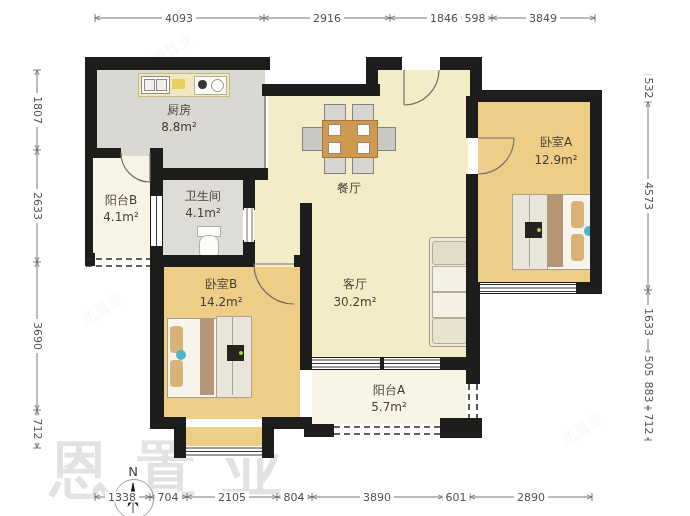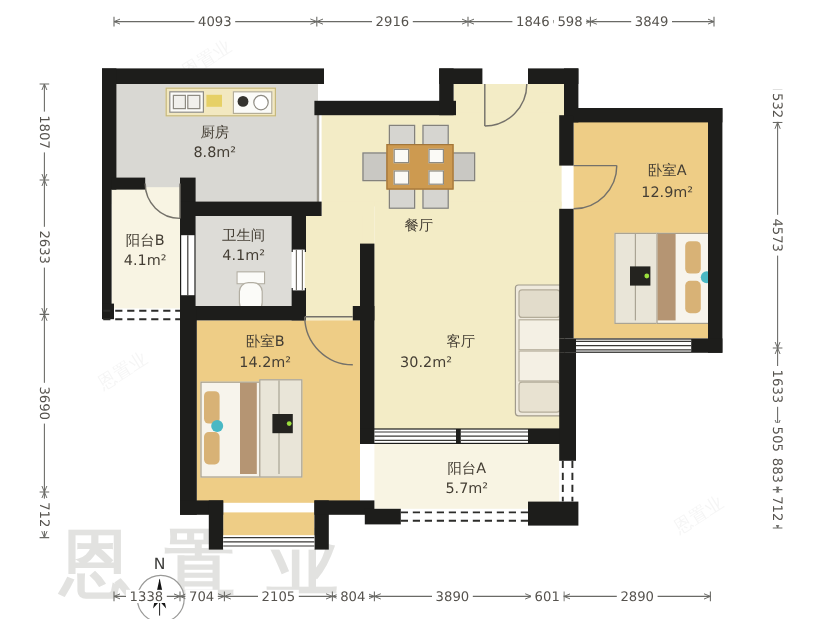--- a/index.html
+++ b/index.html
@@ -248,21 +248,21 @@
   <div class="rname" style="left:179px;top:127px;">8.8m²</div>
   <div class="rname" style="left:121px;top:200px;">阳台B</div>
   <div class="rname" style="left:121px;top:217px;">4.1m²</div>
   <div class="rname" style="left:203px;top:196px;">卫生间</div>
   <div class="rname" style="left:203px;top:213px;">4.1m²</div>
   <div class="rname" style="left:349px;top:188px;">餐厅</div>
   <div class="rname" style="left:556px;top:142px;">卧室A</div>
   <div class="rname" style="left:556px;top:160px;">12.9m²</div>
   <div class="rname" style="left:221px;top:284px;">卧室B</div>
   <div class="rname" style="left:221px;top:302px;">14.2m²</div>
-  <div class="rname" style="left:355px;top:284px;margin-left:29px;">客厅</div>
+  <div class="rname" style="left:355px;top:284px;">客厅</div>
   <div class="rname" style="left:355px;top:302px;">30.2m²</div>
   <div class="rname" style="left:389px;top:390px;">阳台A</div>
   <div class="rname" style="left:389px;top:407px;">5.7m²</div>
 
 
   <div class="dl" style="left:179px;top:18px;">4093</div>
   <div class="dl" style="left:327px;top:18px;">2916</div>
   <div class="dl" style="left:424px;top:18px;margin-left:20px;">1846</div>
   <div class="dl" style="left:475px;top:18px;">598</div>
   <div class="dl" style="left:543px;top:18px;">3849</div>

